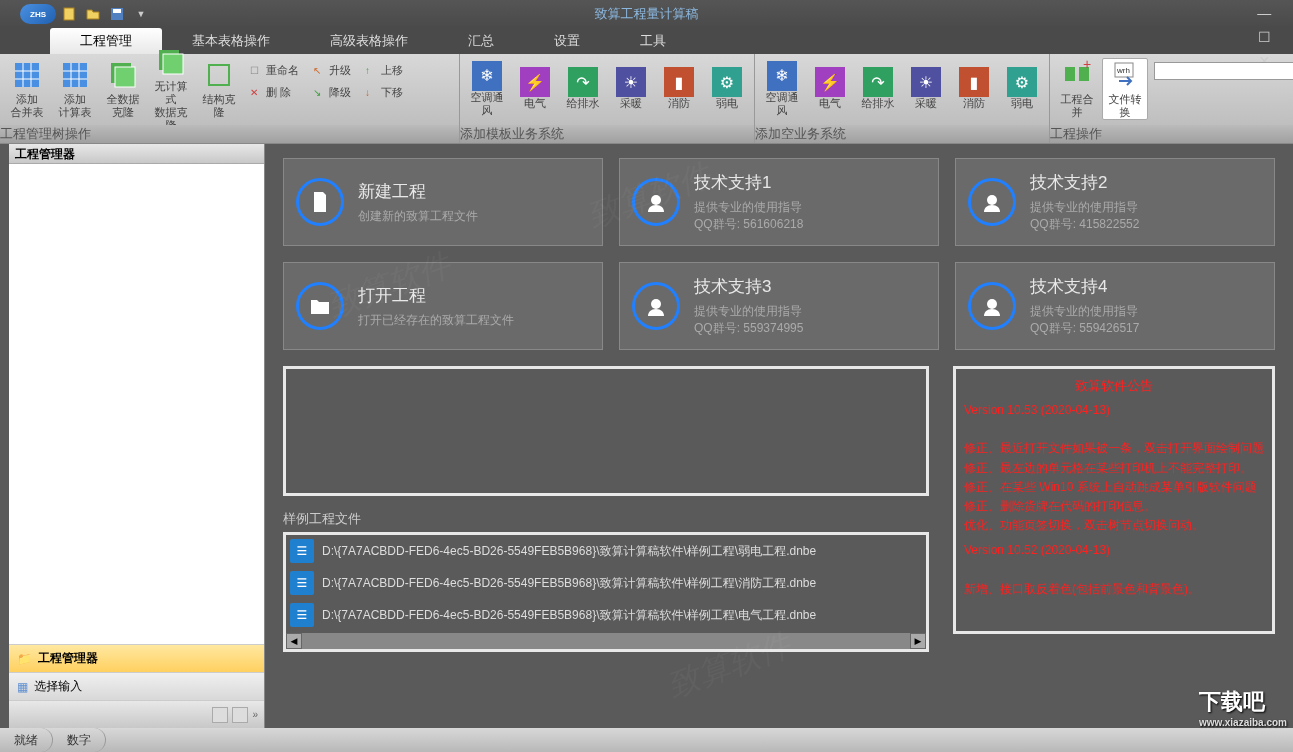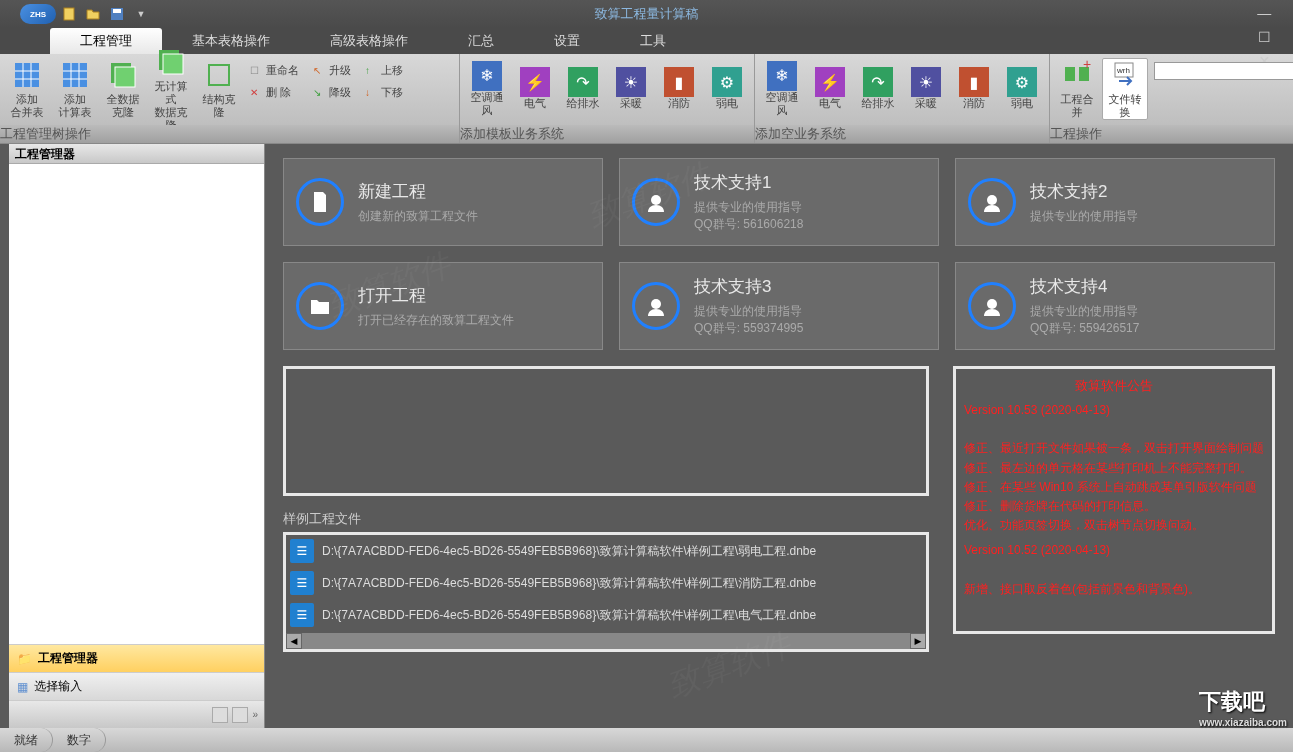--- a/index.html
+++ b/index.html
@@ -344,20 +344,21 @@
       <div class="card">
         <div class="card-icon">
             <svg viewBox="0 0 24 24">
               <circle cx="12" cy="10" r="5" fill="#fff"></circle>
               <path d="M4 22c0-4 3-7 8-7s8 3 8 7" fill="#fff"></path>
             </svg>
           </div>
         <div class="card-body">
             <div class="card-title">技术支持2</div>
             <div class="card-sub1">提供专业的使用指导</div>
+            <div class="card-sub2">QQ群号: 415822552</div>
           </div>
       </div>
     </div>
 
     <div class="card-row">
       <div class="card">
         <div class="card-icon">
             <svg viewBox="0 0 24 24">
               <path d="M3 6h6l2 2h10v12H3z" fill="#fff"></path>
             </svg>

